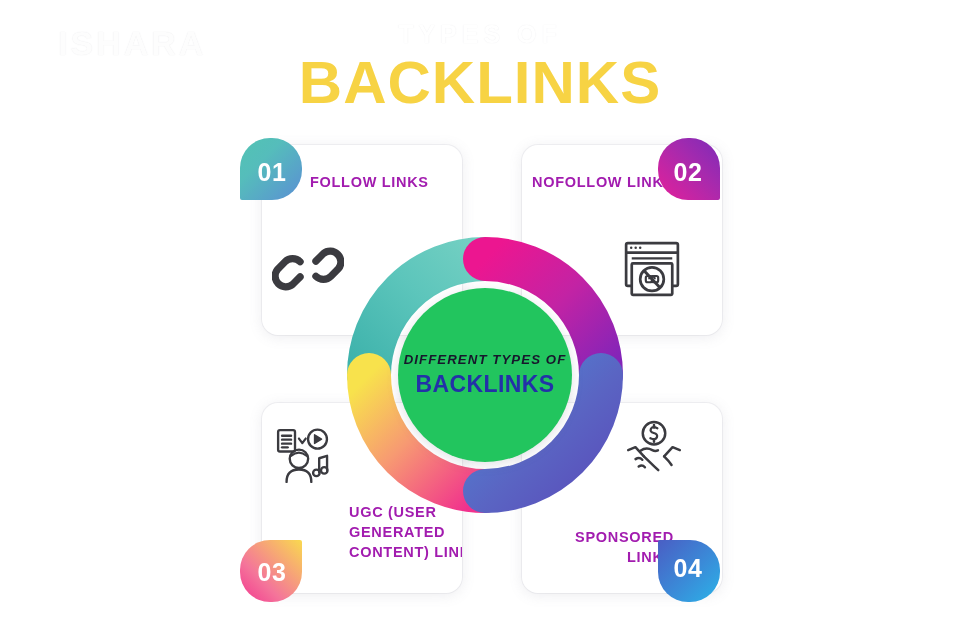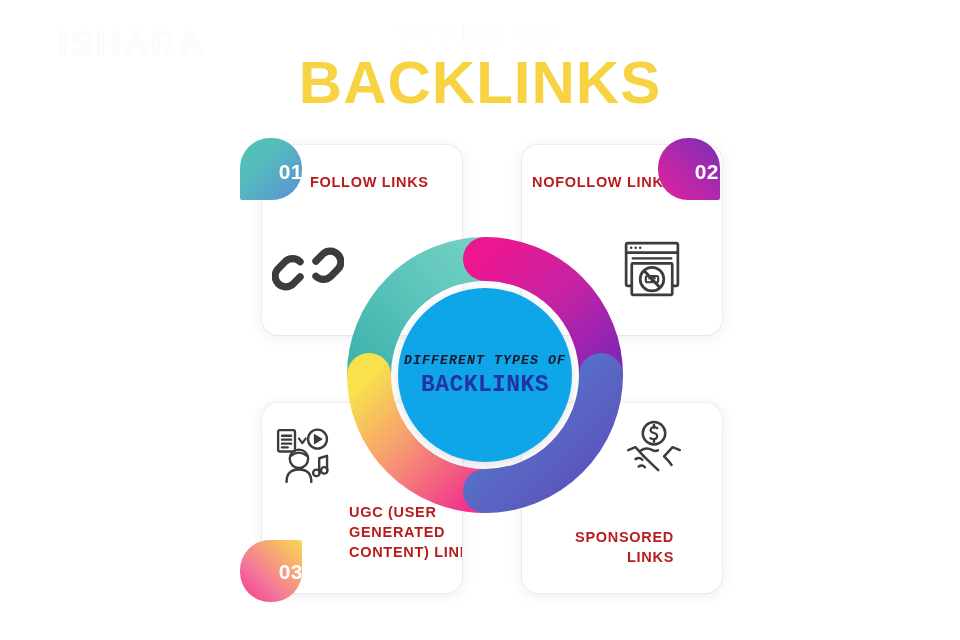--- a/index.html
+++ b/index.html
@@ -77,21 +77,21 @@
   #card-1 { left: 262px; top: 145px; }
   #card-2 { left: 522px; top: 145px; }
   #card-3 { left: 262px; top: 403px; }
   #card-4 { left: 522px; top: 403px; }
 
   .card-title {
     position: absolute;
     font-size: 14.5px;
     font-weight: 800;
     letter-spacing: 0.7px;
-    color: #b91c1c;
+    color: #a21caf;
     line-height: 1.38;
     width: 150px;
   }
   #card-1 .card-title { left: 48px;  top: 27px;  text-align: left; }
   #card-2 .card-title { left: 2px;   top: 27px;  text-align: right; }
   #card-3 .card-title { left: 48px;  top: 99px;  text-align: left; margin-left: 39px; }
   #card-4 .card-title { left: 2px;   top: 124px; text-align: right; }
 
   .card-icon {
     position: absolute;
@@ -103,23 +103,23 @@
   #card-3 .card-icon { left: 6px;   top: 17px; }
   #card-4 .card-icon { left: 96px;  top: 10px; }
 
   
   .leaf {
     position: absolute;
     width: 62px;
     height: 62px;
     display: flex;
     align-items: center;
-    justify-content: flex-end;
+    justify-content: center;
     color: #ffffff;
-    font-size: 21px;
+    font-size: 25px;
     font-weight: 600;
     letter-spacing: 0.5px;
   }
   #leaf-1 {
     left: 240px; top: 138px;
     border-radius: 30px 30px 30px 2px;
     background: linear-gradient(135deg, #52c3b3 0%, #55bdbb 35%, #5b8fd4 100%);
   }
   #leaf-1 .leaf-num { transform: translate(1px, 3px); }
 
@@ -152,27 +152,26 @@
     width: 290px;
     height: 290px;
   }
   #donut-center {
     position: absolute;
     left: 398px;
     top: 288px;
     width: 174px;
     height: 174px;
     border-radius: 50%;
-    background: #0ea5e9;
+    background: #22c55e;
     box-shadow: 0 3px 12px rgba(110,110,130,0.20);
     display: flex;
     flex-direction: column;
     align-items: center;
     justify-content: center;
-    font-family: Liberation Mono, monospace;
   }
   .center-kicker {
     font-size: 13.2px;
     font-style: italic;
     font-weight: 700;
     letter-spacing: 1.1px;
     color: #17172c;
     margin-bottom: 4px;
   }
   .center-main {
@@ -274,20 +273,23 @@
   </div>
 
   <div class="leaf" id="leaf-1">
     <span class="leaf-num">01</span>
   </div>
   <div class="leaf" id="leaf-2">
     <span class="leaf-num">02</span>
   </div>
   <div class="leaf" id="leaf-3">
     <span class="leaf-num">03</span>
+  </div>
+  <div class="leaf" id="leaf-4">
+    <span class="leaf-num">04</span>
   </div>
 
   <svg id="donut" viewBox="0 0 290 290">
     <defs>
       <linearGradient id="g-follow" x1="0%" y1="100%" x2="100%" y2="0%">
         <stop offset="0%" stop-color="#3fb3ac"></stop>
         <stop offset="55%" stop-color="#5cc5bb"></stop>
         <stop offset="100%" stop-color="#72cfc2"></stop>
       </linearGradient>
       <linearGradient id="g-nofollow" x1="0%" y1="0%" x2="100%" y2="100%">

